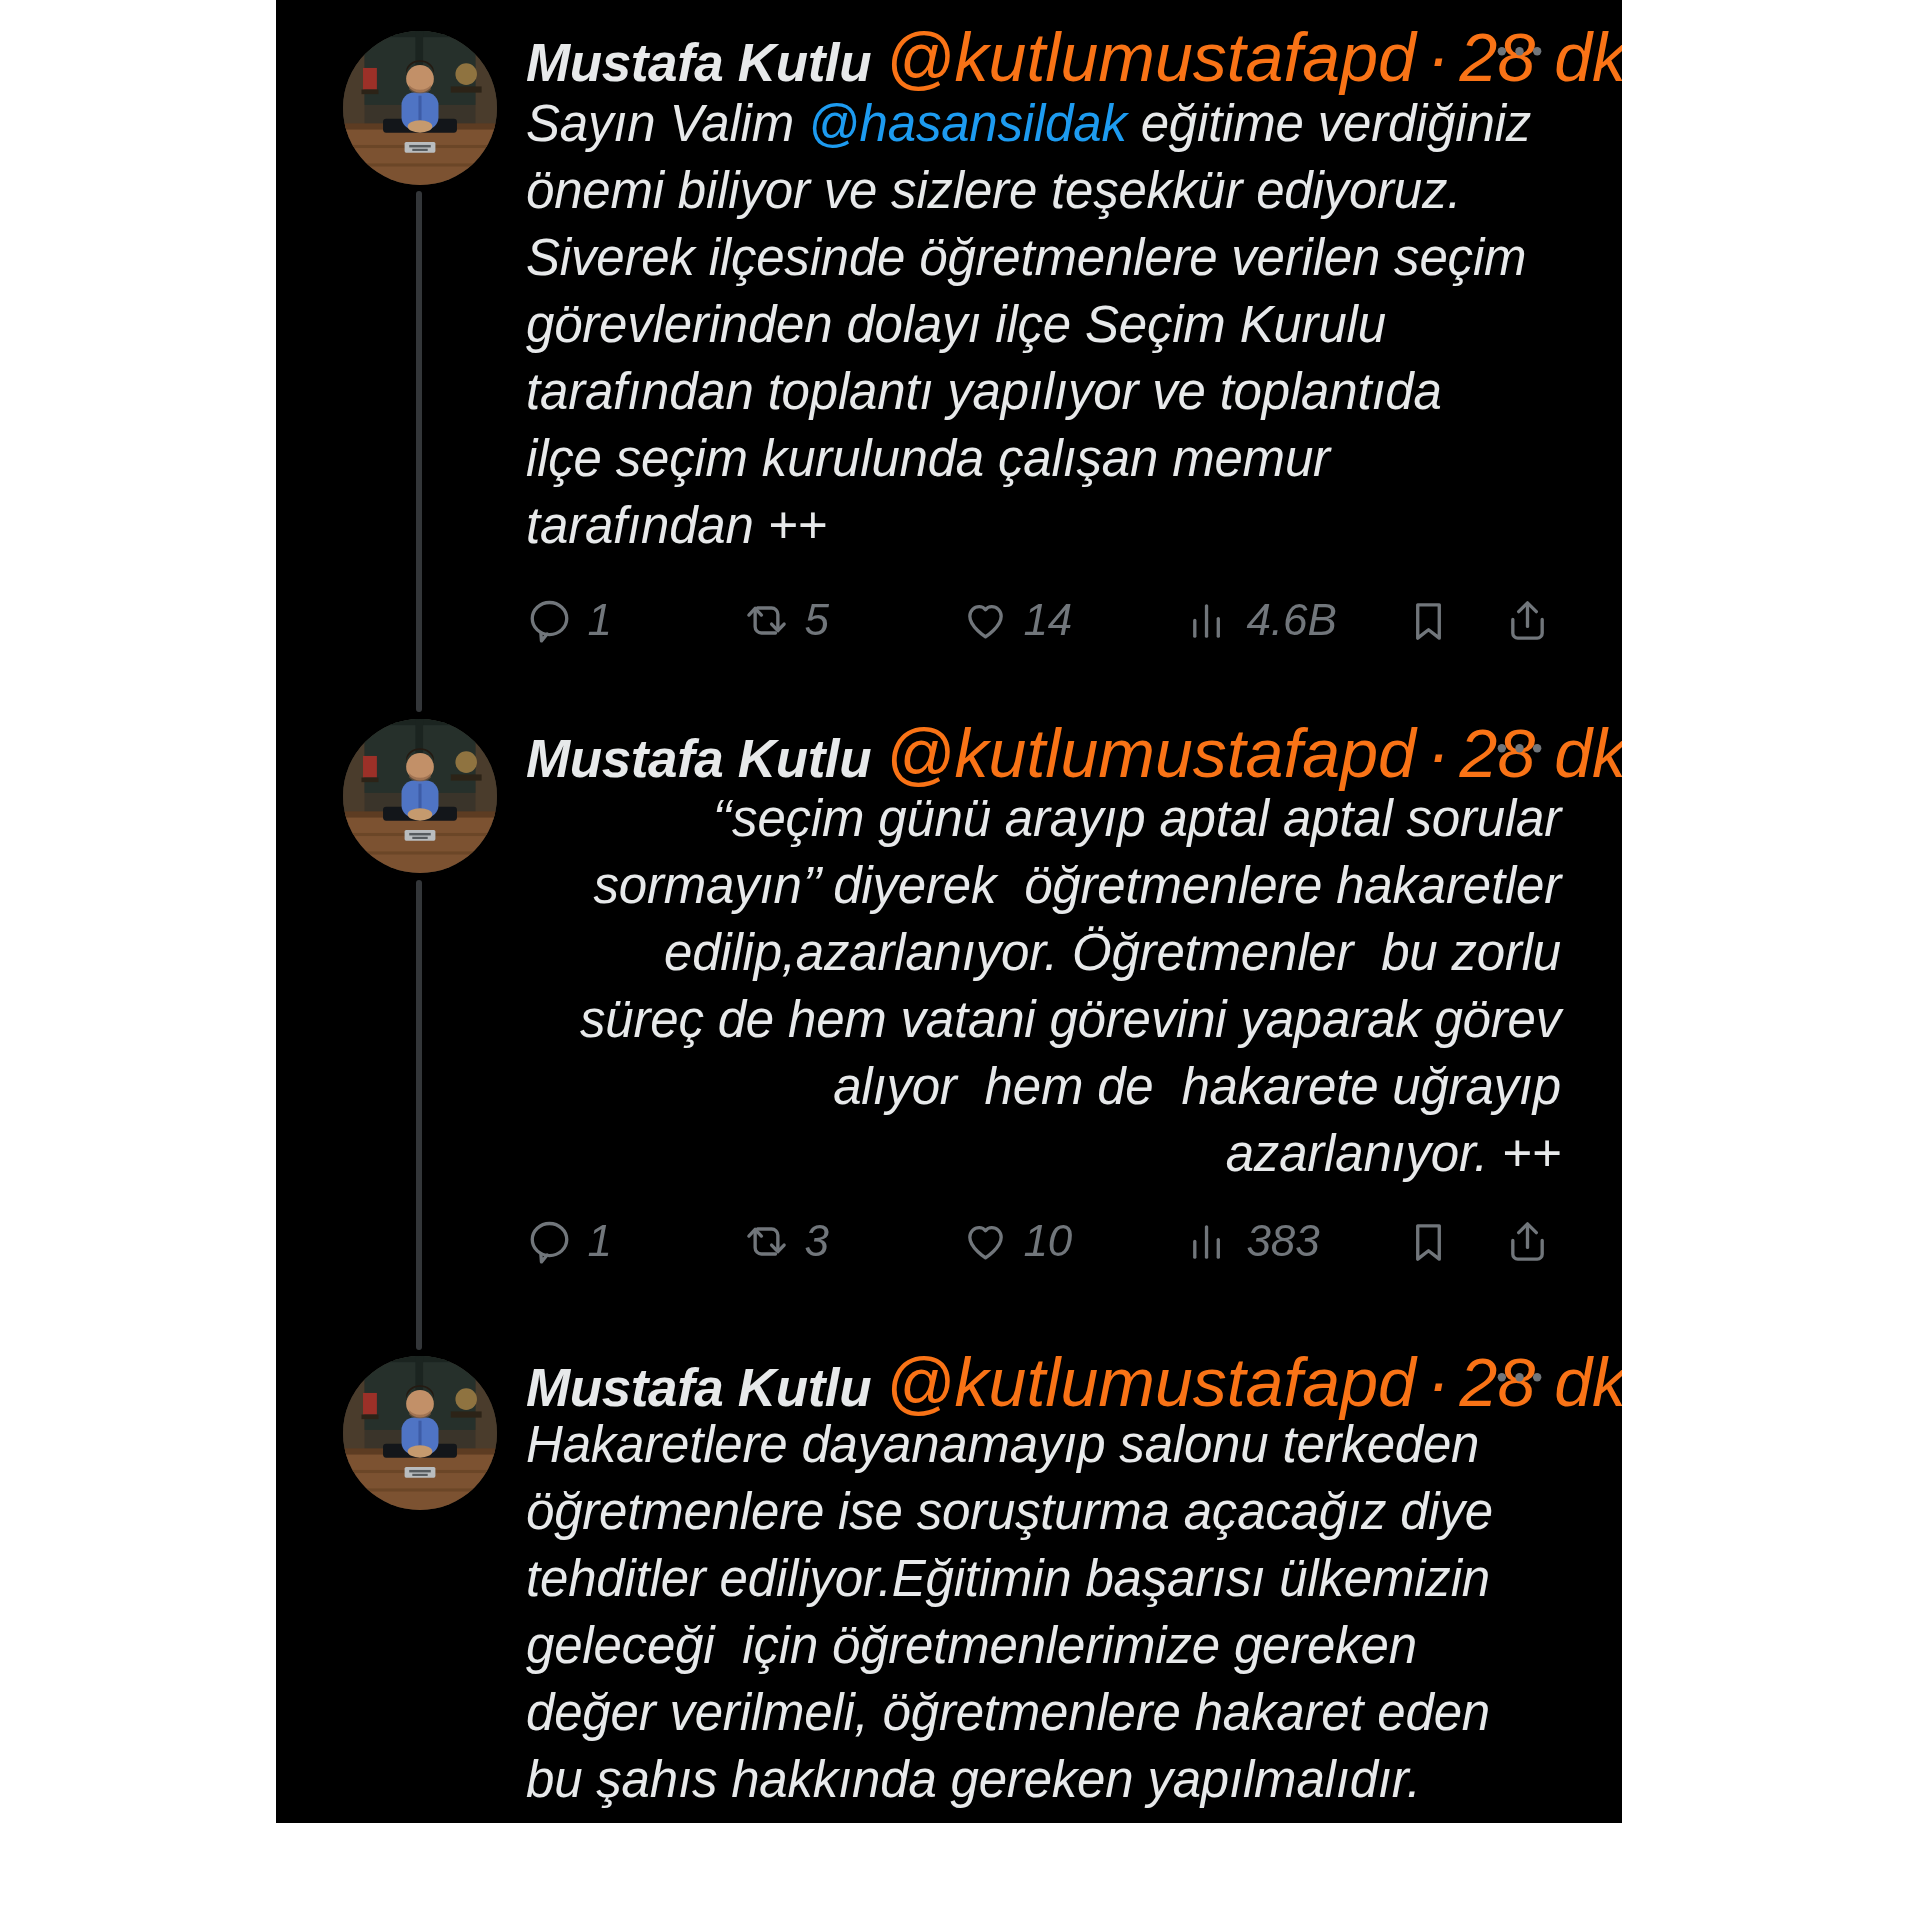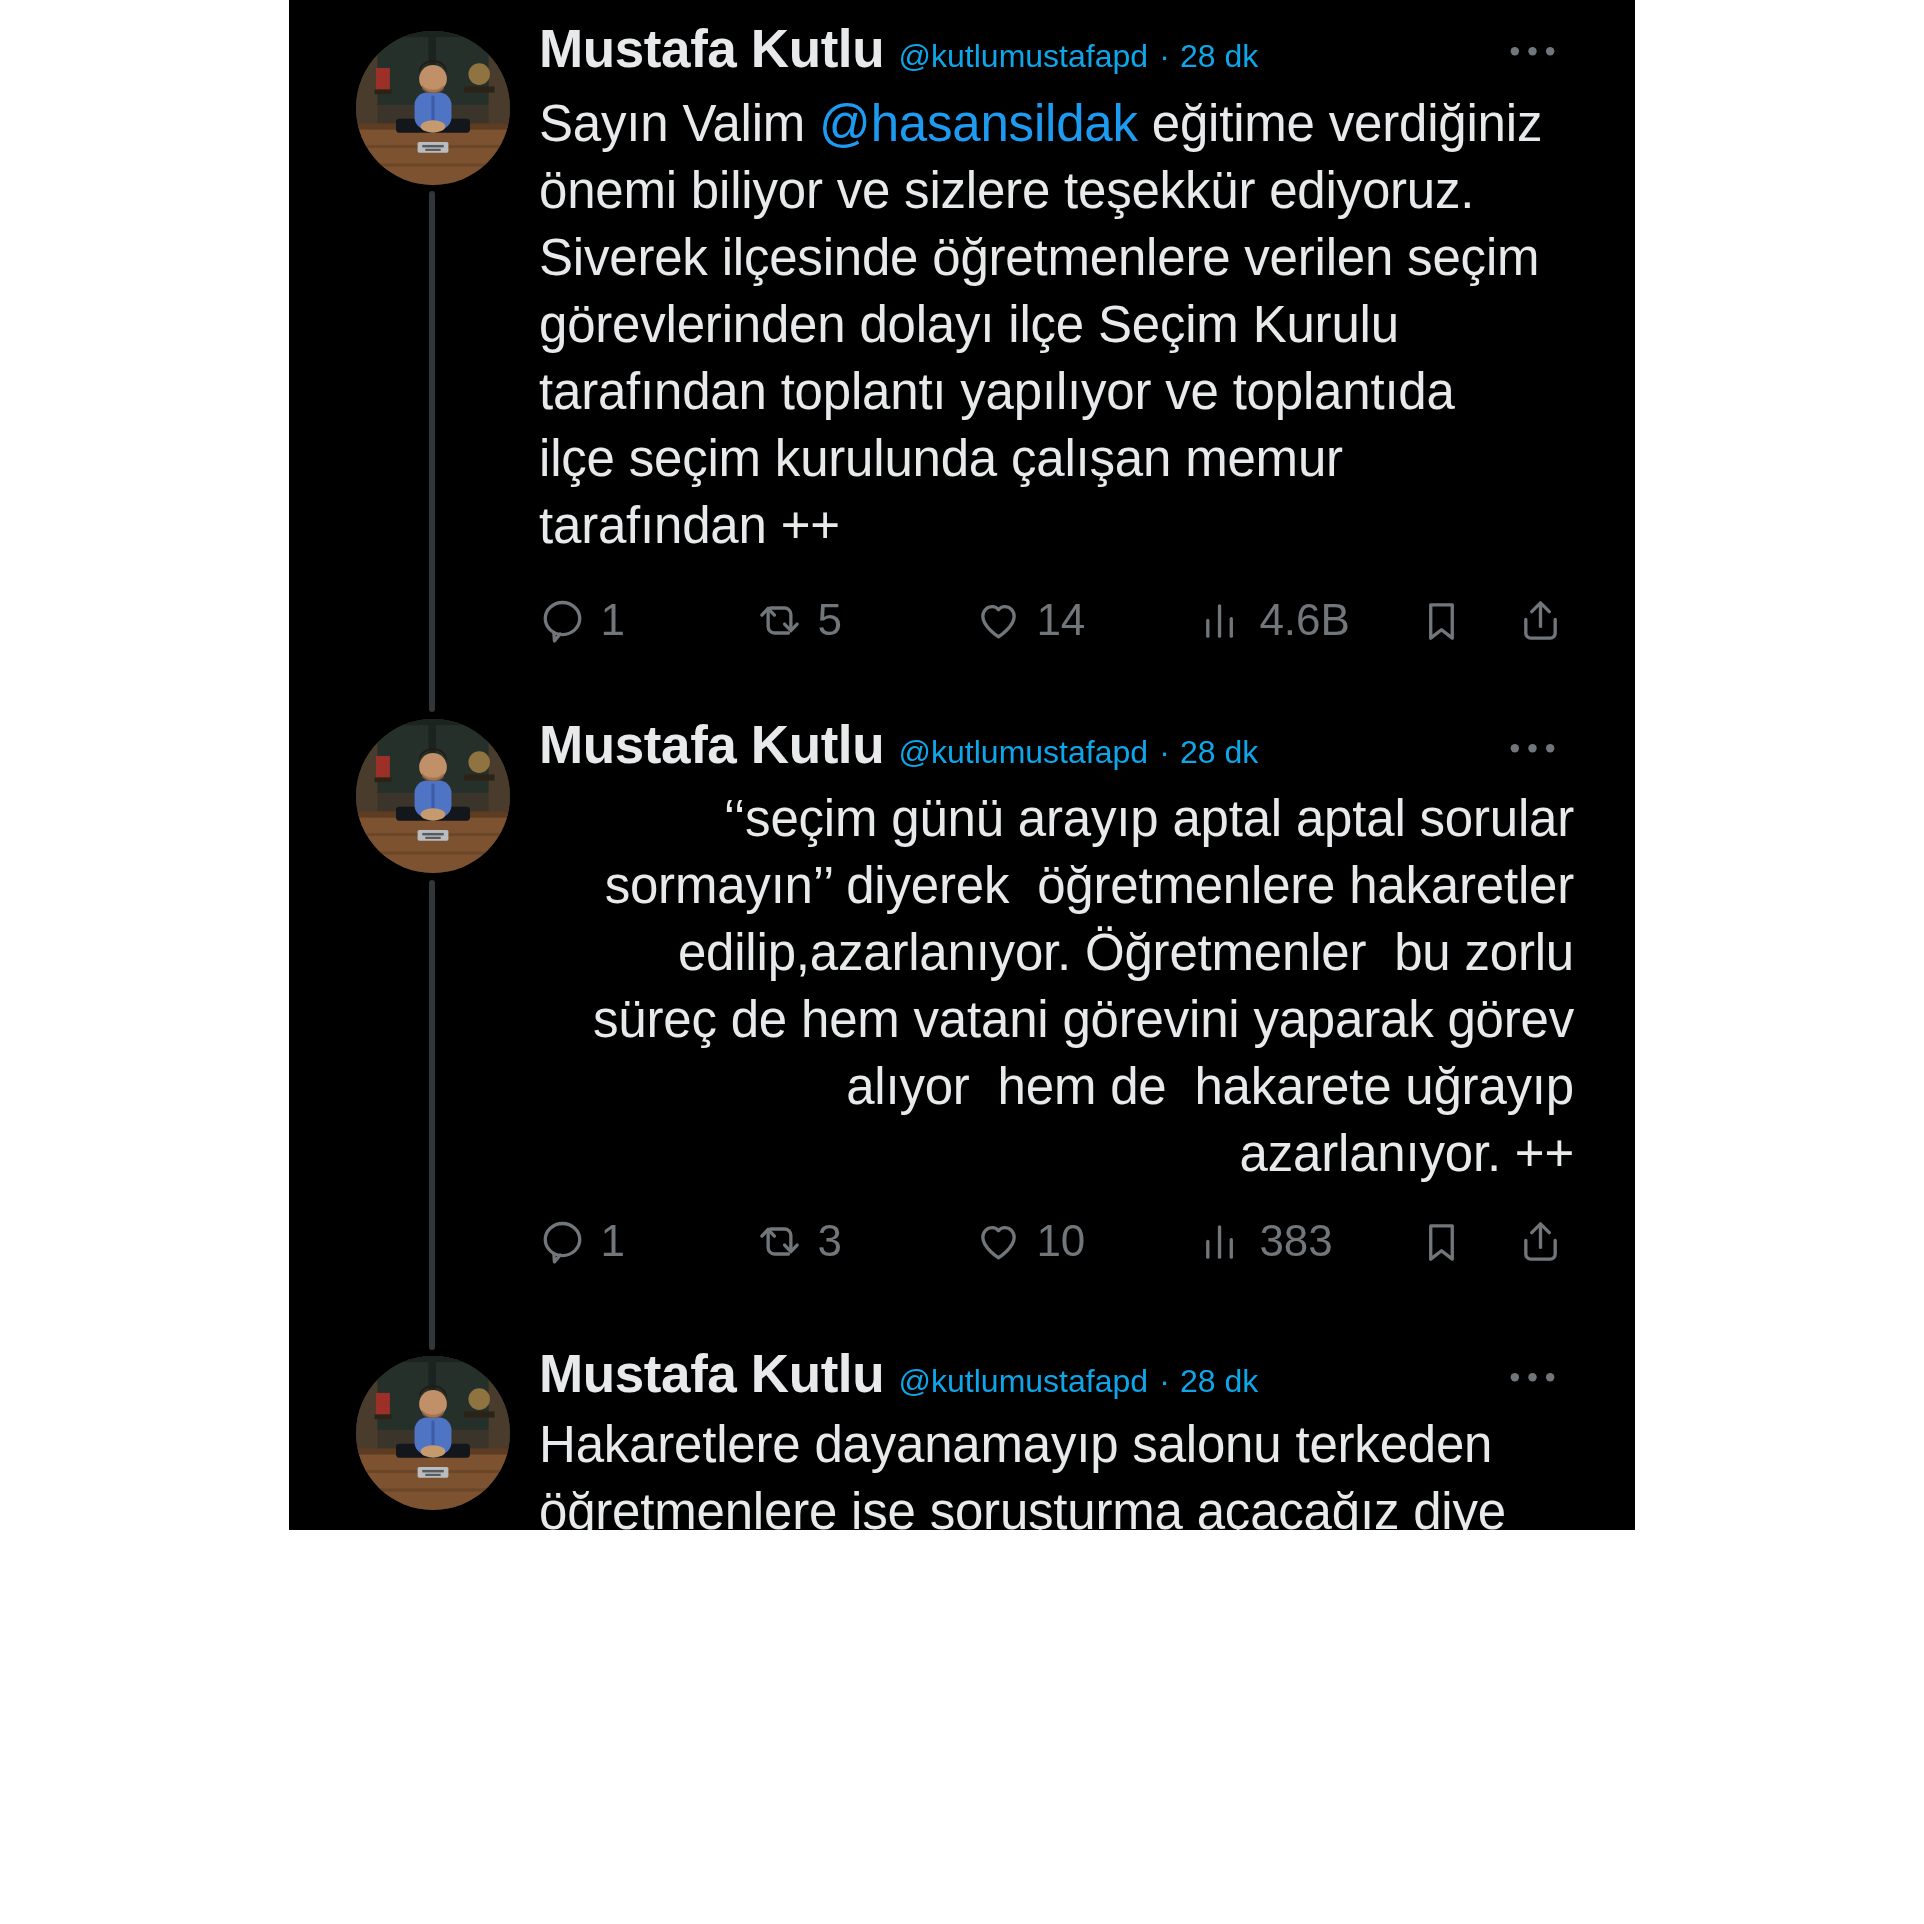--- a/index.html
+++ b/index.html
@@ -2,32 +2,32 @@
 <html style="font-size:13px"><head>
 <meta charset="utf-8">
 <style>
   html,body{margin:0;padding:0;}
   body{
     width:1925px;height:1925px;position:relative;overflow:hidden;
     background:#ffffff;
     font-family:"Liberation Sans","DejaVu Sans",sans-serif;
   }
   .panel{
-    position:absolute;left:289px;top:0;width:1346px;height:1530px;
-    background:#000000;overflow:hidden;
+    position:absolute;left:276px;top:0;width:1346px;height:1823px;
+    background:#000000;overflow:hidden;font-style:italic;
   }
   .thread-line{position:absolute;left:140px;width:5.6px;background:#333639;border-radius:3.2px;}
   .tl-1{top:191px;height:521px;}
   .tl-2{top:880px;height:470px;}
   .avatar{position:absolute;left:67px;width:154px;height:154px;border-radius:50%;overflow:hidden;}
   .av-1{top:30.5px;} .av-2{top:719px;} .av-3{top:1356px;}
   .header{position:absolute;left:250px;width:1020px;height:64px;display:flex;align-items:baseline;white-space:nowrap;}
   .hd-1{top:17.6px;} .hd-2{top:714px;} .hd-3{top:1343px;}
   .name{font-size:53px;font-weight:bold;color:#E7E9EA;letter-spacing:-0.4px;}
-  .handle,.dot,.time{font-size:32px;color:#0ea5e9;font-weight:400;}
+  .handle,.dot,.time{font-size:68px;color:#f97316;font-weight:400;}
   .handle{margin-left:14.4px;} .dot{margin-left:11.2px;} .time{margin-left:10px;}
   .more-btn{position:absolute;right:0;top:22.5px;width:53px;height:24px;}
   .body{
     position:absolute;left:250px;width:1035px;
     font-size:51px;line-height:67px;color:#E7E9EA;
     white-space:pre-wrap;letter-spacing:-0.2px;
   }
   .bd-1{top:90px;} .bd-2{top:785px;text-align:right;} .bd-3{top:1411px;}
   .mention{color:#1D9BF0;text-decoration:none;cursor:pointer;}
   .stats{position:absolute;left:250px;width:1035px;height:50px;}

